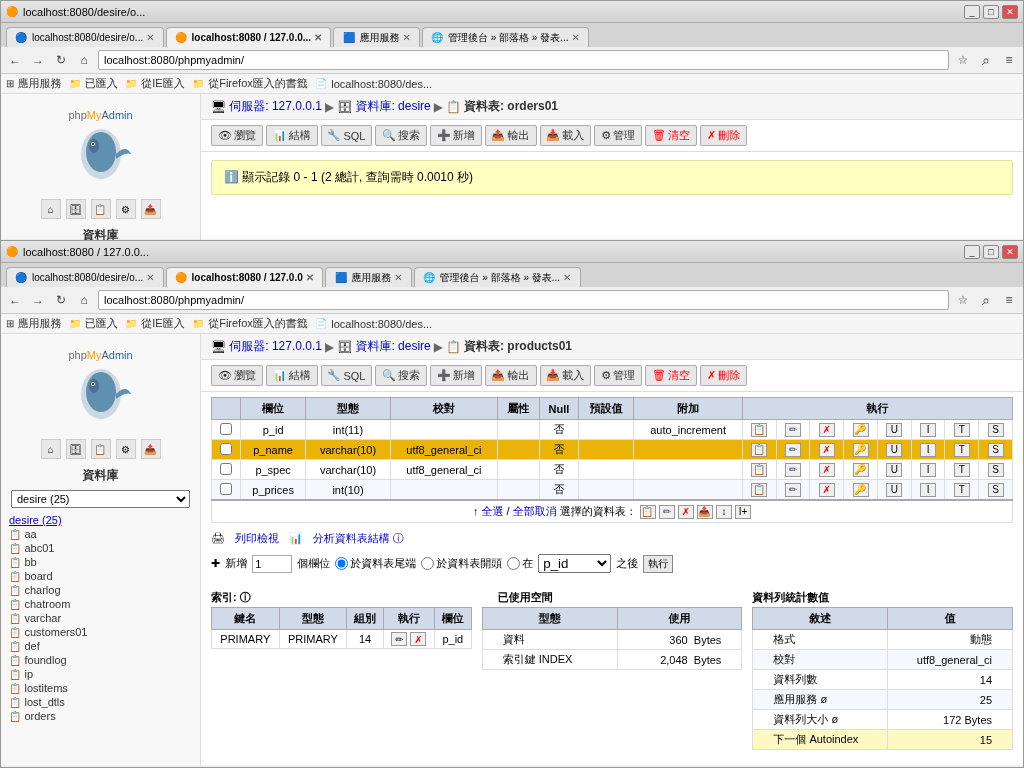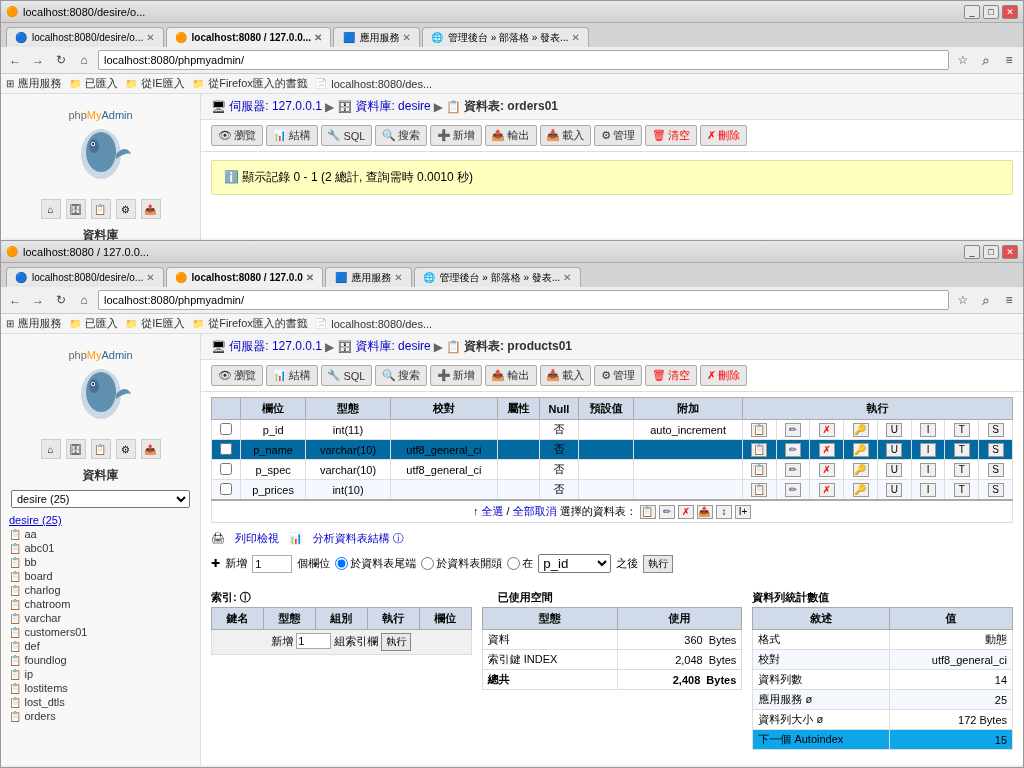--- a/index.html
+++ b/index.html
@@ -335,21 +335,21 @@
 
     .stats-table th {
       background: #d0dae8;
       border: 1px solid #aaa;
       padding: 3px 5px;
       text-align: center;
     }
 
     .stats-table td {
       border: 1px solid #ddd;
-      padding: 2px 5px;
+      padding: 2px 20px;
     }
 
     .stats-table td:last-child {
       text-align: right;
     }
 
     
     .window-controls {
       display: flex;
       gap: 3px;
@@ -900,21 +900,21 @@
               <td><span class="action-small">📋</span></td>
               <td><span class="action-small" style="color:#336;">✏</span></td>
               <td><span class="action-small" style="color:red;">✗</span></td>
               <td><span class="action-small">🔑</span></td>
               <td><span class="action-small">U</span></td>
               <td><span class="action-small">I</span></td>
               <td><span class="action-small">T</span></td>
               <td><span class="action-small">S</span></td>
             </tr>
 
-            <tr style="background:#0369a1;">
+            <tr style="background:#eab308;">
               <td><input type="checkbox" class="cb" style=""></td>
               <td>p_name</td>
               <td>varchar(10)</td>
               <td>utf8_general_ci</td>
               <td></td>
               <td>否</td>
               <td></td>
               <td></td>
               <td><span class="action-small">📋</span></td>
               <td><span class="action-small" style="color:#336;">✏</span></td>
@@ -1027,27 +1027,29 @@
             <thead>
               <tr>
                 <th>鍵名</th>
                 <th>型態</th>
                 <th>組別</th>
                 <th>執行</th>
                 <th>欄位</th>
               </tr>
             </thead>
             <tbody>
-              <tr class="index-add-row">
-                <td colspan="5" style="padding:3px 5px;">
-                  <span>新增</span>
-                  <input class="small-input" value="1" style="">
-                  <span>組索引欄</span>
-                  <button class="exec-btn">執行</button>
+              <tr>
+                <td>PRIMARY</td>
+                <td>PRIMARY</td>
+                <td>14</td>
+                <td>
+                  <span class="action-small">✏</span>
+                  <span class="action-small" style="color:red;">✗</span>
                 </td>
+                <td>p_id</td>
               </tr>
             </tbody>
           </table>
         </div>
 
         <div class="stats-section">
           <div style="font-weight:bold;font-size:11px;padding:2px 16px;">已使用空間</div>
           <table class="stats-table">
             <thead>
               <tr>
@@ -1056,24 +1058,20 @@
               </tr>
             </thead>
             <tbody>
               <tr>
                 <td>資料</td>
                 <td>360&nbsp;&nbsp;Bytes</td>
               </tr>
               <tr>
                 <td>索引鍵 INDEX</td>
                 <td>2,048&nbsp;&nbsp;Bytes</td>
-              </tr>
-              <tr>
-                <td><strong>總共</strong></td>
-                <td><strong>2,408&nbsp;&nbsp;Bytes</strong></td>
               </tr>
             </tbody>
           </table>
         </div>
 
         <div class="stats-section">
           <div style="font-weight:bold;font-size:11px;padding:2px 0;">資料列統計數值</div>
           <table class="stats-table">
             <thead>
               <tr>
@@ -1095,21 +1093,21 @@
                 <td>14</td>
               </tr>
               <tr style="background:#f5f8ff;">
                 <td>應用服務 ø</td>
                 <td>25</td>
               </tr>
               <tr>
                 <td>資料列大小 ø</td>
                 <td>172 Bytes</td>
               </tr>
-              <tr style="background:#0ea5e9;">
+              <tr style="background:#fef9c3;">
                 <td>下一個 Autoindex</td>
                 <td>15</td>
               </tr>
             </tbody>
           </table>
         </div>
       </div>
     </div>
   </div>
 </div>

